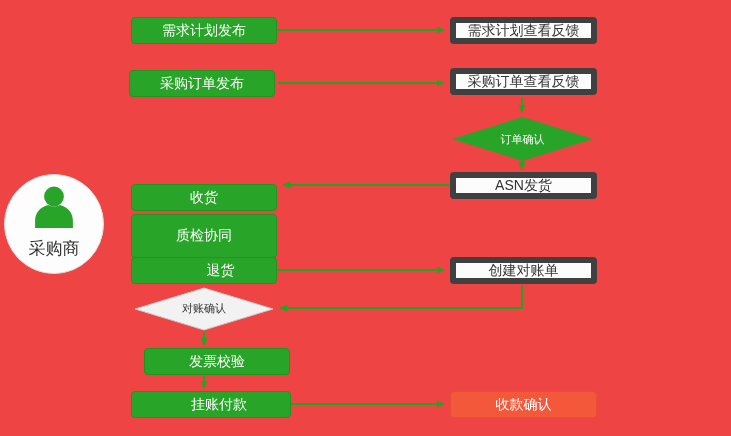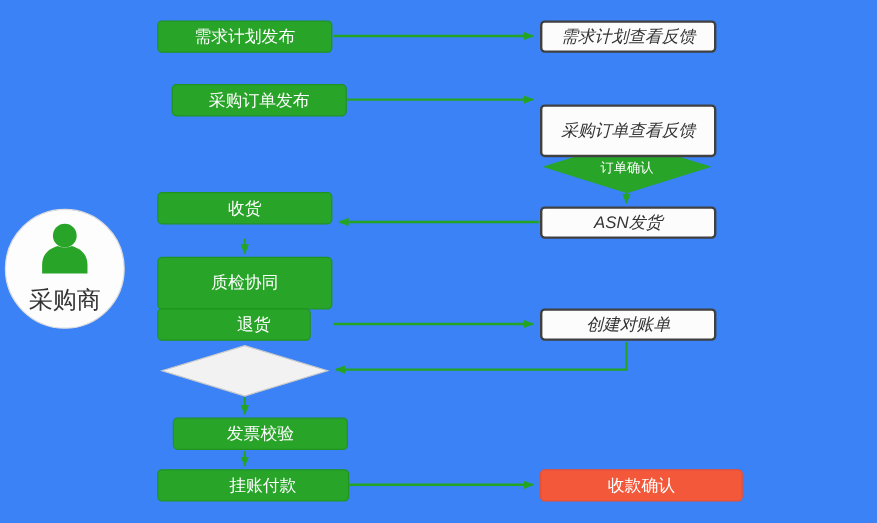--- a/index.html
+++ b/index.html
@@ -5,21 +5,21 @@
   html, body {
     margin: 0;
     padding: 0;
     background: #ffffff;
     font-family: "Liberation Sans", "DejaVu Sans", sans-serif;
   }
   .canvas {
     position: relative;
     width: 731px;
     height: 436px;
-    background: #3b82f6;
+    background: #ef4444;
     overflow: hidden;
     text-align: right;
   }
   .layer {
     position: absolute;
     left: 0;
     top: 0;
     pointer-events: none;
   }
   .node {
@@ -32,23 +32,22 @@
     border-radius: 4px;
     white-space: nowrap;
   }
   .node.green {
     background: #28a428;
     border: 1px solid #1f941f;
     color: #ffffff;
   }
   .node.white {
     background: #fcfcfc;
-    border: 2px solid #404040;
+    border: 6px solid #404040;
     color: #333333;
-    font-style: italic;
   }
   .node.red {
     background: #f3583a;
     border: 1px solid #e64f32;
     color: #ffffff;
   }
   .diamond-label {
     position: absolute;
     display: flex;
     align-items: center;
@@ -71,21 +70,21 @@
     flex-direction: column;
     align-items: center;
     justify-content: flex-start;
   }
   .actor .icon {
     width: 54px;
     height: 54px;
     margin-top: 7px;
   }
   .actor .actor-label {
-    font-size: 20px;
+    font-size: 17px;
     color: #333333;
     margin-top: 1px;
     white-space: nowrap;
   }
 </style>
 </head>
 <body>
 
 <div class="canvas">
 
@@ -107,34 +106,35 @@
       <polyline points="522,285 522,308 280,308" marker-end="url(#ah)"></polyline>
       <line x1="204" y1="331" x2="204" y2="345" marker-end="url(#ah)"></line>
       <line x1="204" y1="376" x2="204" y2="388" marker-end="url(#ah)"></line>
       <line x1="278" y1="404" x2="444" y2="404" marker-end="url(#ah)"></line>
     </g>
     <polygon points="522.5,117 593,139 522.5,161 452,139" fill="#28a428"></polygon>
     <polygon points="204,288 273,309 204,330 135,309" fill="#f2f2f2" stroke="#c9c9c9" stroke-width="1"></polygon>
   </svg>
 
   <div class="node green" style="left:131px; top:17px; width:146px; height:27px;">需求计划发布</div>
-  <div class="node green" style="left:143px; top:70px; width:146px; height:27px;">采购订单发布</div>
-  <div class="node green" style="left:131px; top:160px; width:146px; height:27px;">收货</div>
+  <div class="node green" style="left:129px; top:70px; width:146px; height:27px;">采购订单发布</div>
+  <div class="node green" style="left:131px; top:184px; width:146px; height:27px;">收货</div>
   <div class="node green" style="left:131px; top:214px; width:146px; height:44px;">质检协同</div>
-  <div class="node green" style="left:131px; top:257px; width:128px; height:27px;padding-left:33px;">退货</div>
+  <div class="node green" style="left:131px; top:257px; width:146px; height:27px;padding-left:33px;">退货</div>
   <div class="node green" style="left:131px; top:348px; width:146px; height:27px;margin-left:13px;">发票校验</div>
   <div class="node green" style="left:131px; top:391px; width:160px; height:27px;padding-left:16px;">挂账付款</div>
 
   <div class="node white" style="left:450px; top:17px; width:147px; height:27px;">需求计划查看反馈</div>
-  <div class="node white" style="left:450px; top:87px; width:147px; height:44px;">采购订单查看反馈</div>
+  <div class="node white" style="left:450px; top:68px; width:147px; height:27px;">采购订单查看反馈</div>
   <div class="node white" style="left:450px; top:257px; width:147px; height:27px;">创建对账单</div>
   <div class="node white" style="left:450px; top:172px; width:147px; height:27px;">ASN发货</div>
-  <div class="node red" style="left:450px; top:391px; width:169px; height:27px;">收款确认</div>
+  <div class="node red" style="left:450px; top:391px; width:147px; height:27px;">收款确认</div>
 
   <div class="diamond-label on-green" style="left:452px; top:117px; width:141px; height:44px;">订单确认</div>
+  <div class="diamond-label on-neutral" style="left:135px; top:287px; width:138px; height:43px;">对账确认</div>
 
   <div class="actor" style="left:4px; top:174px;">
     <svg class="icon" viewBox="0 0 60 60">
       <circle cx="30" cy="16" r="11" fill="#28a428"></circle>
       <path d="M30,27 c-3.5,0 -6.5,-1.5 -6.5,-1.5 c-9,2.5 -14.5,8.5 -14.5,17.5 l0,8 l42,0 l0,-8 c0,-9 -5.5,-15 -14.5,-17.5 c0,0 -3,1.5 -6.5,1.5 z" fill="#28a428"></path>
     </svg>
     <div class="actor-label">采购商</div>
   </div>
 
 

